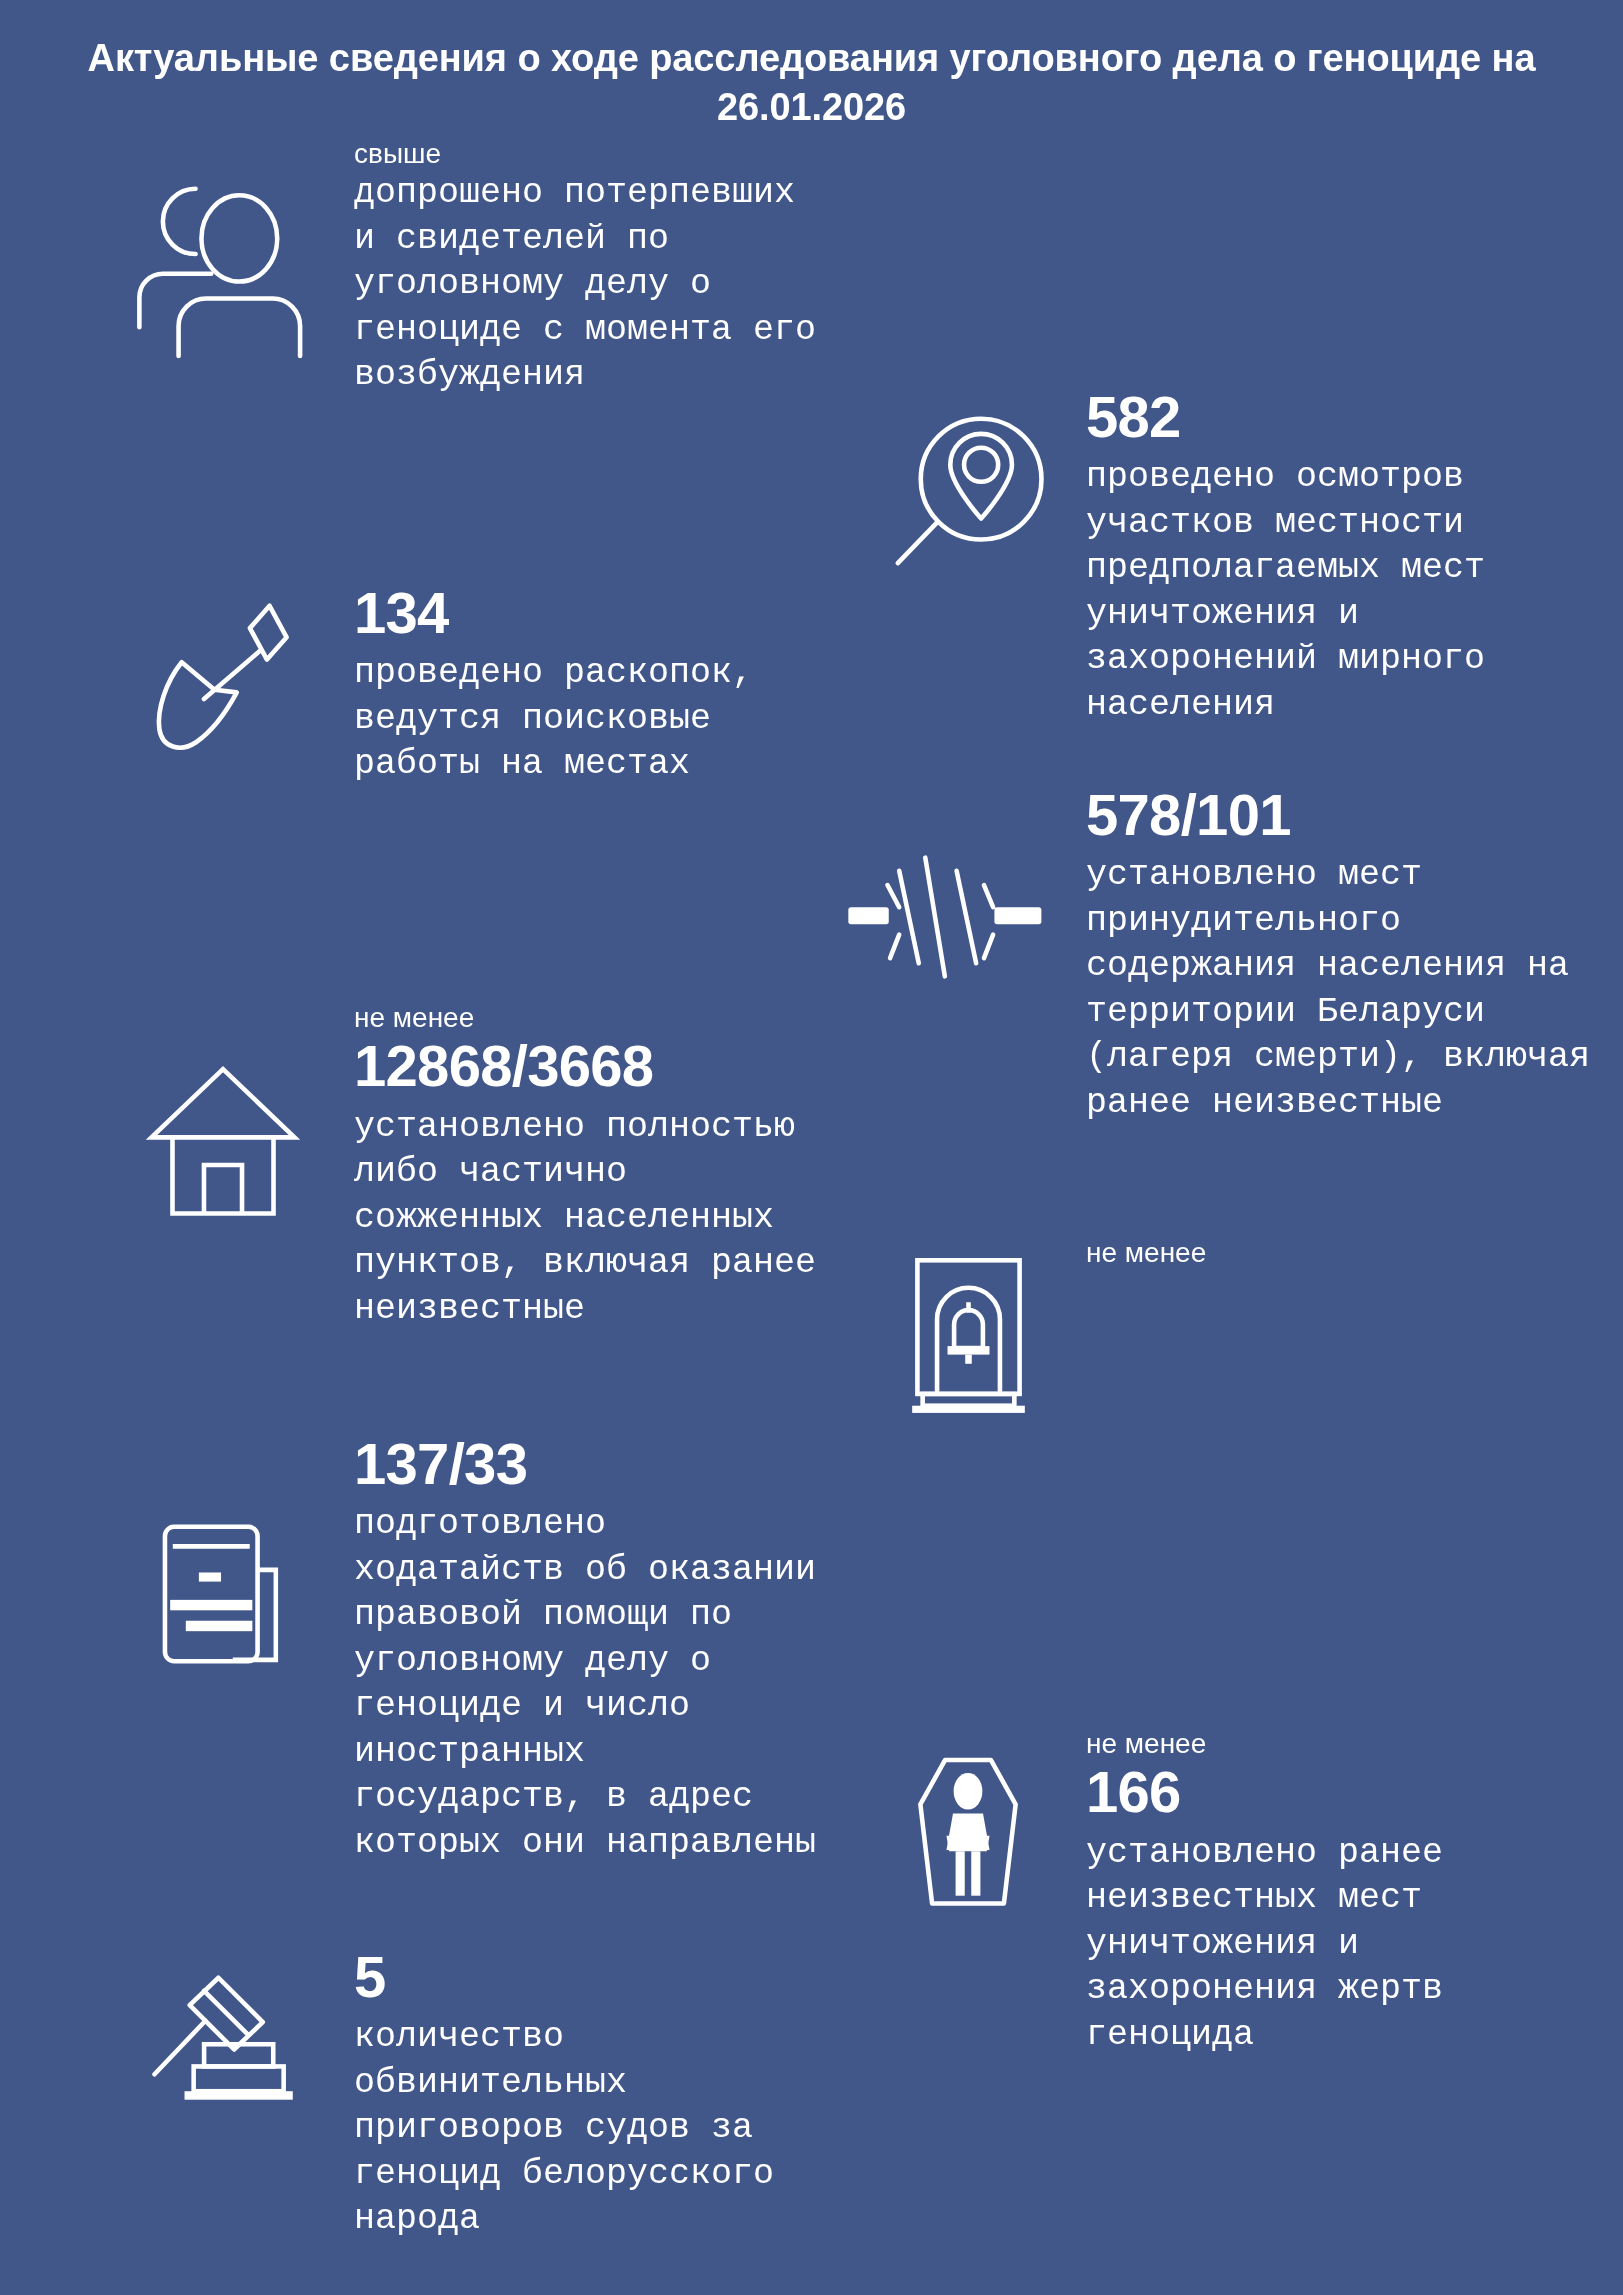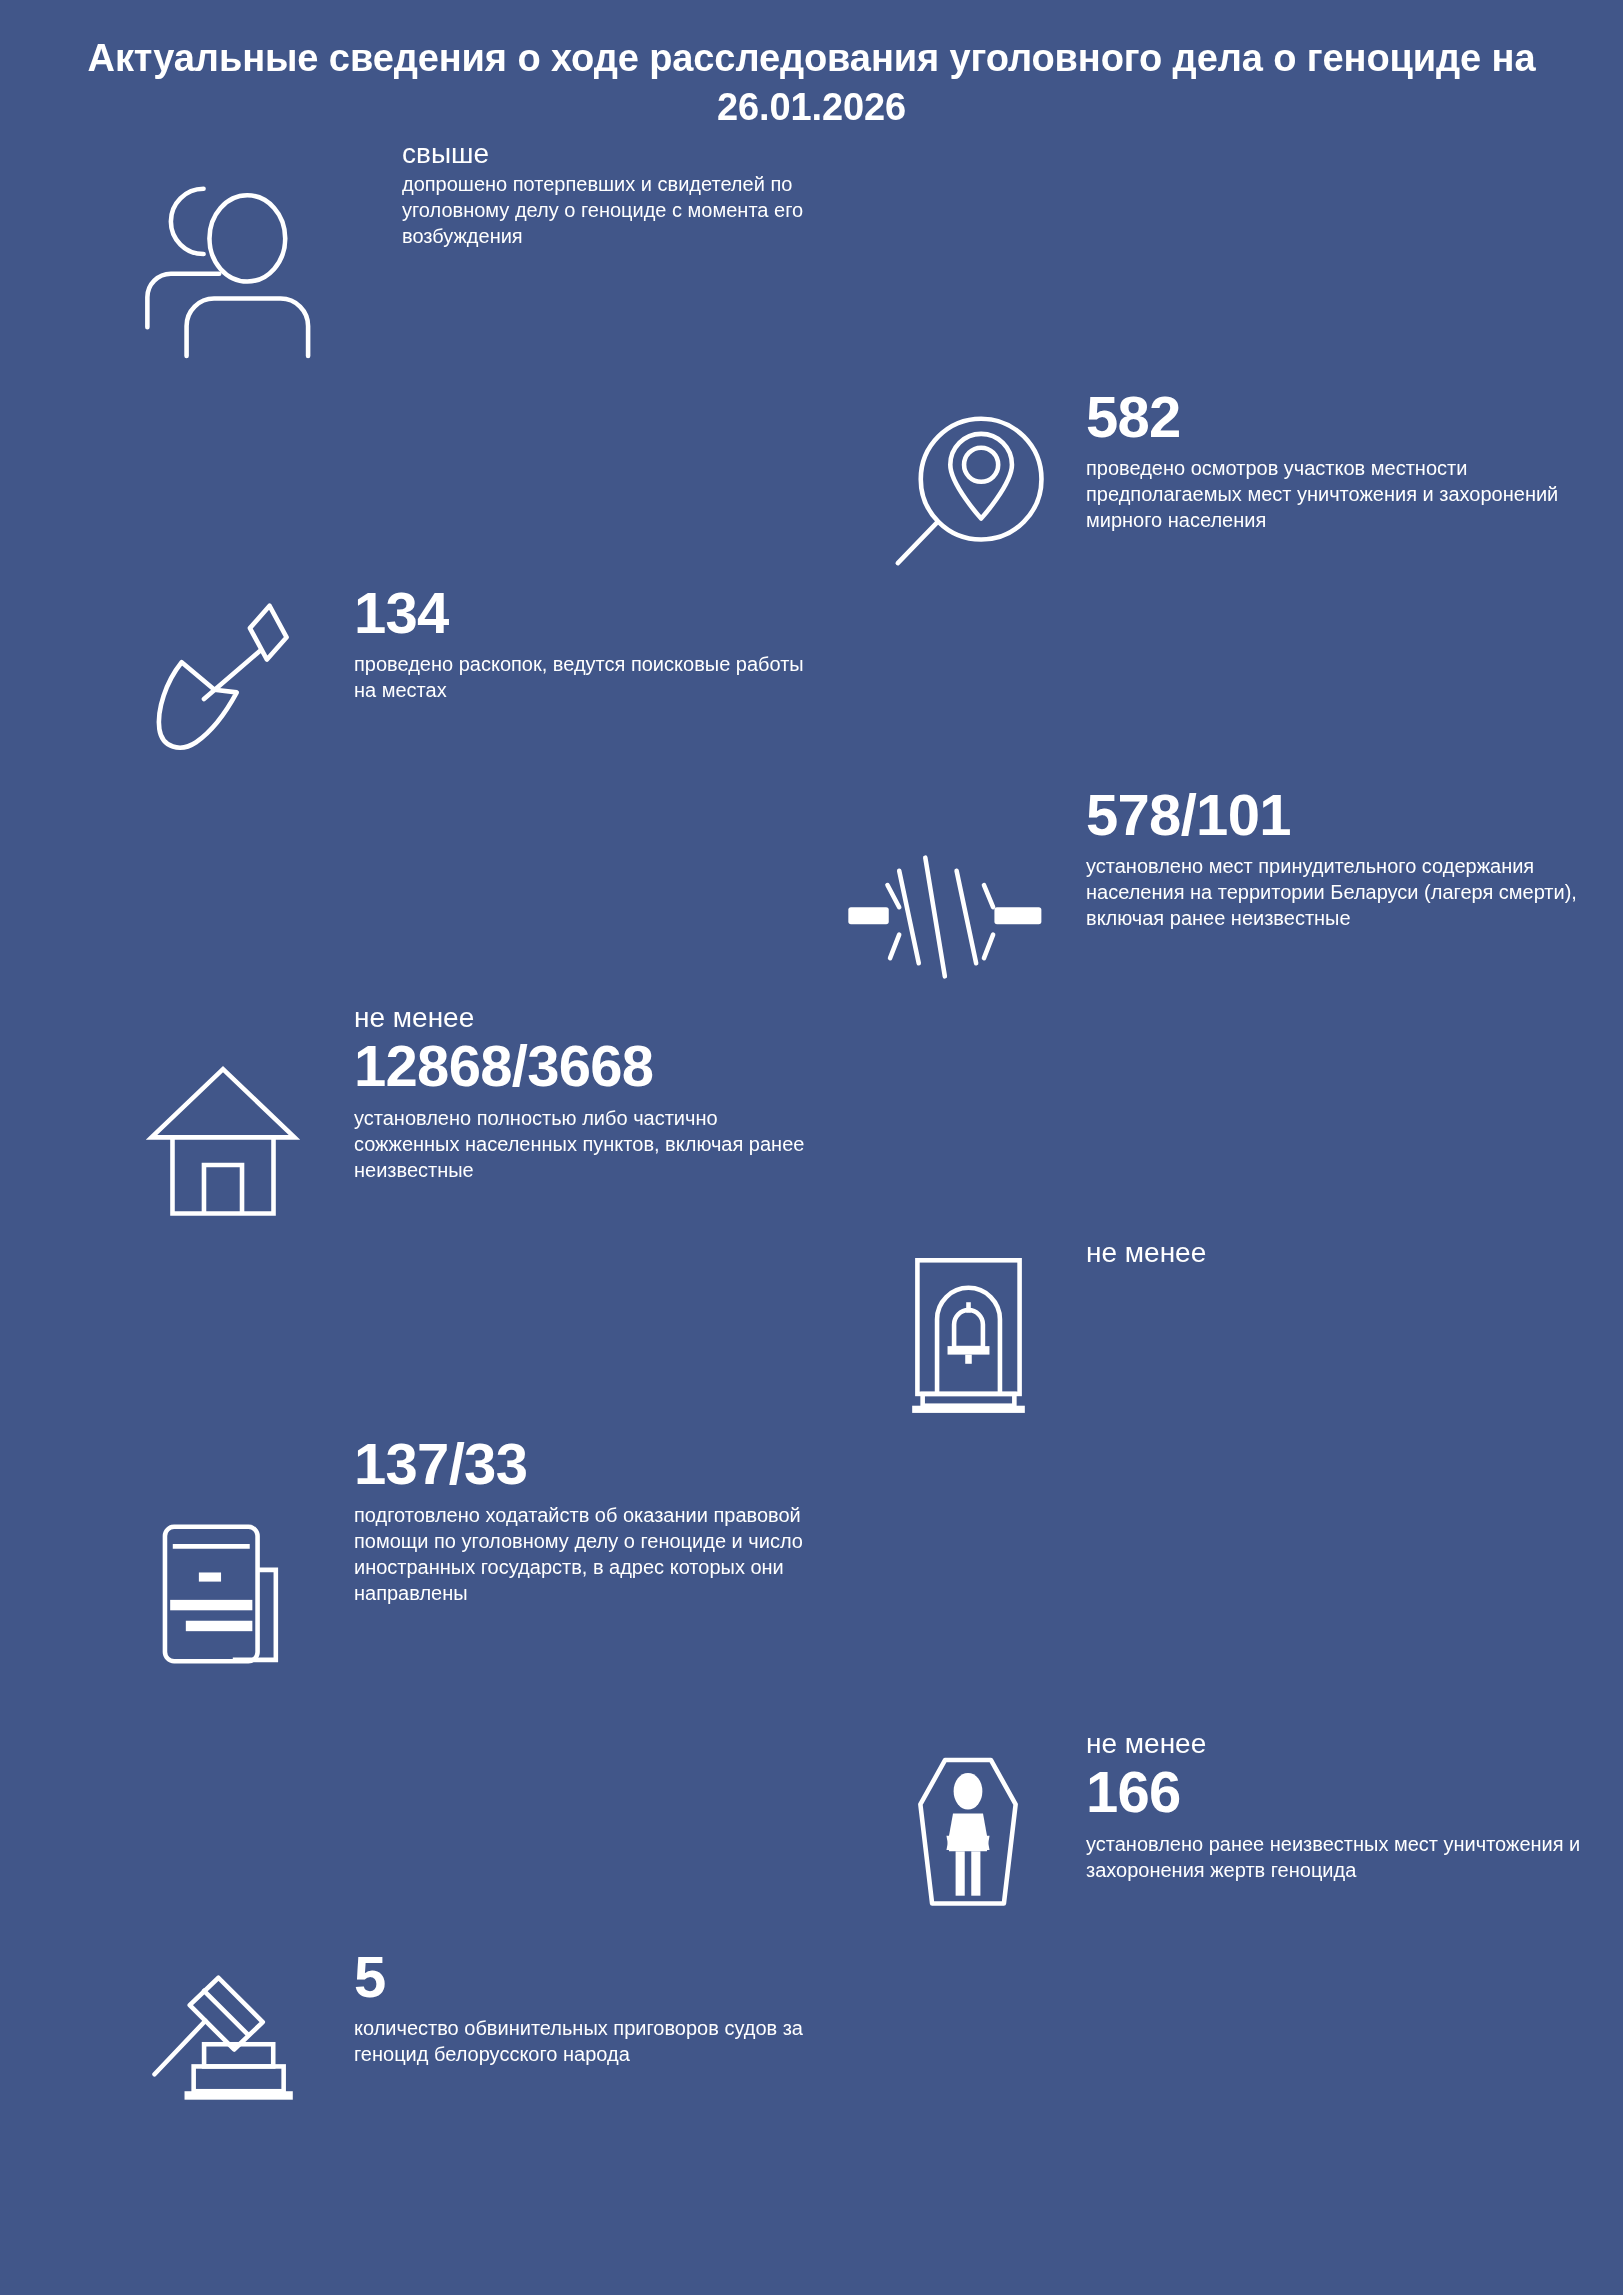--- a/index.html
+++ b/index.html
@@ -55,26 +55,27 @@
   }
   .value {
     font-size: 58px;
     font-weight: bold;
     line-height: 1.06;
     margin: 0 0 7.9px 0;
     white-space: nowrap;
     letter-spacing: -0.7px;
   }
   .desc {
-    font-size: 20px;
+    font-size: 35px;
     line-height: 1.30;
-  }
-
-  
-  #block-witnesses   { left: 100px;  top: 137px;  width: 733px; gap: 40px; }
+    font-family: Liberation Mono, monospace;
+  }
+
+  
+  #block-witnesses   { left: 92px;  top: 137px;  width: 733px; }
   #block-inspections { left: 850px; top: 386px;  width: 759px; }
   #block-excavations { left: 92px;  top: 582px;  width: 733px; }
   #block-camps       { left: 805px; top: 784px; width: 805px; justify-content: flex-end; }
   #block-villages    { left: 92px;  top: 1001px; width: 733px; }
   #block-khatyn      { left: 850px; top: 1236px; width: 759px; }
   #block-petitions   { left: 92px;  top: 1433px; width: 733px; }
   #block-graves      { left: 850px; top: 1727px; width: 759px; }
   #block-verdicts    { left: 92px;  top: 1946px; width: 733px; }
 
   

